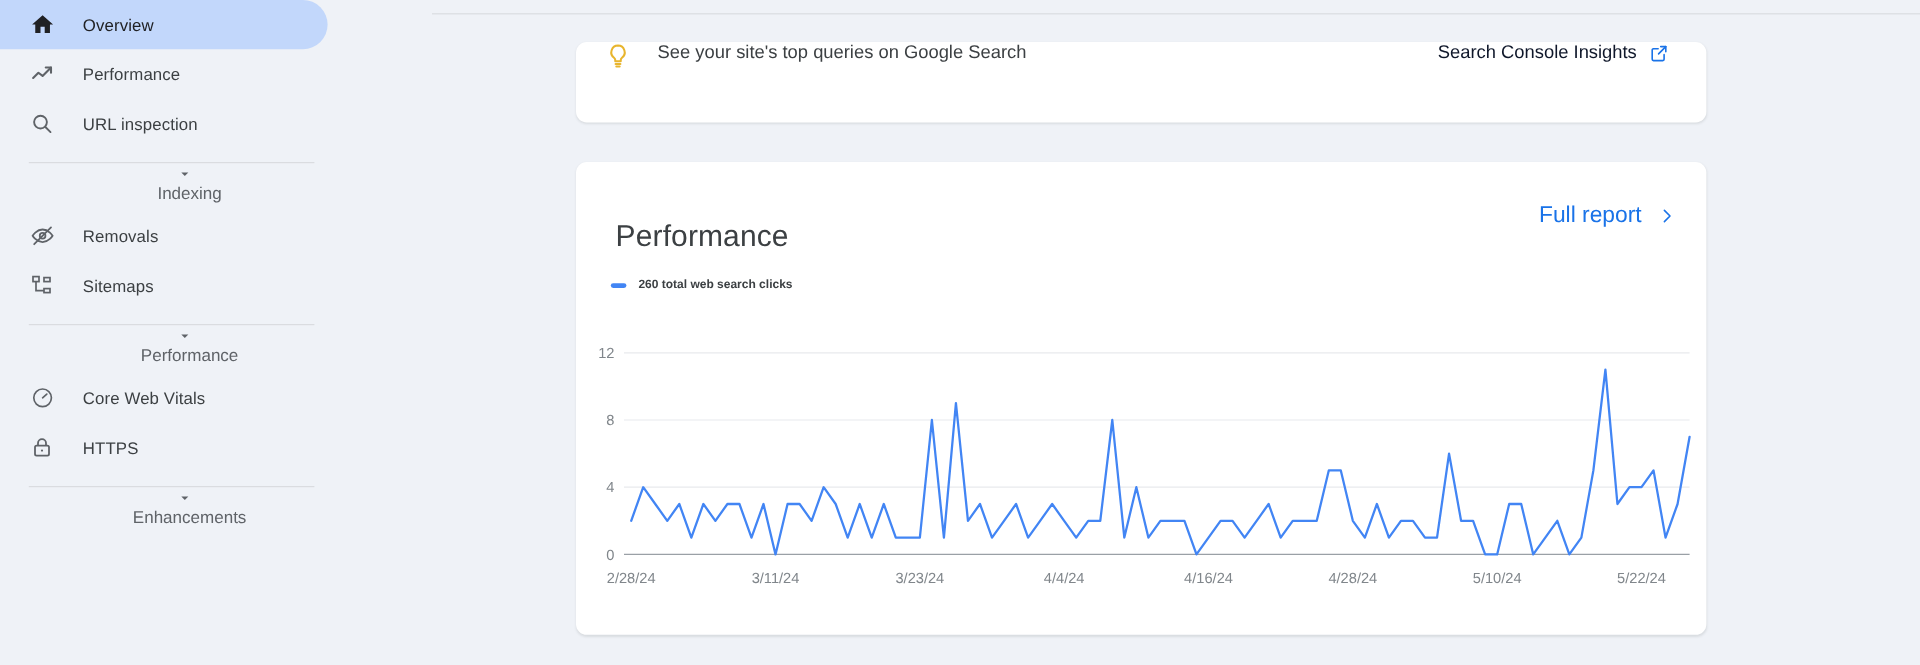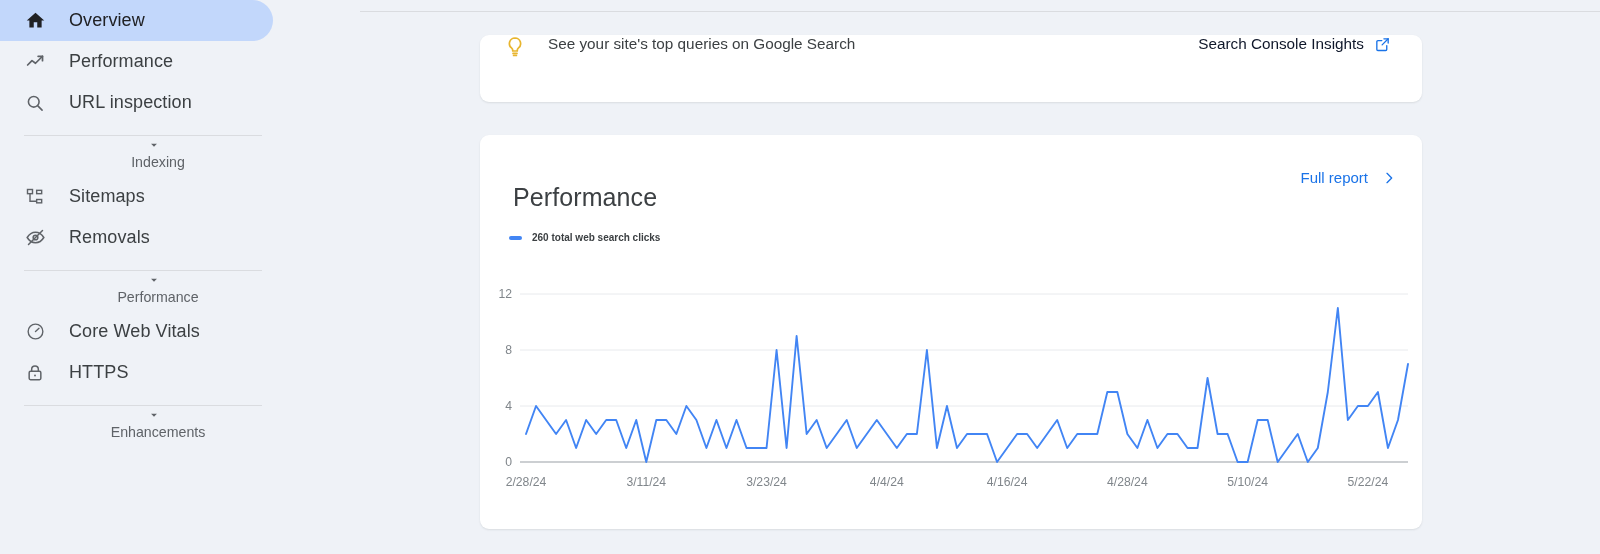--- a/index.html
+++ b/index.html
@@ -34,21 +34,21 @@
   .nav-item.active { background: #c2d7fb; }
   .nav-item .ico {
     width: 22px; height: 22px;
     display: flex; align-items: center; justify-content: center;
     flex: 0 0 22px;
     color: #5f6368;
   }
   .nav-item.active .ico { color: #202124; }
   .nav-item .lbl {
     margin-left: 23px;
-    font-size: 18px;
+    font-size: 14px;
     letter-spacing: .1px;
     white-space: nowrap;
   }
   .nav-item.active .lbl { color: #202124; }
 
   .nav-gap-1 { height: 12px; }
 
   .divider {
     height: 1px; background: #dadce0;
     margin: 0 28px 0 24px;
@@ -122,21 +122,21 @@
     position: absolute; left: 33px; top: 27px;
     font-size: 25px;
     color: #3c4043;
     font-weight: 400;
     letter-spacing: .1px;
   }
   #full-report {
     position: absolute; right: 25px; top: 34px;
     display: flex; align-items: center;
     color: #1a73e8;
-    font-size: 15px;
+    font-size: 19px;
     cursor: pointer;
     white-space: nowrap;
   }
   #full-report .chev { margin-left: 13px; width: 16px; height: 16px; }
 
   #legend {
     position: absolute; left: 29px; top: 97px;
     display: flex; align-items: center;
     cursor: pointer;
   }
@@ -214,39 +214,39 @@
         <svg viewBox="0 0 24 24" width="14" height="14" fill="currentColor">
             <path d="M7 10l5 5 5-5z"></path>
           </svg>
       </span>
       <span class="lbl">Indexing</span>
     </div>
 
 
     <div class="nav-item">
       <span class="ico">
+        <svg viewBox="0 0 24 24" width="21" height="21" fill="none" stroke="currentColor" stroke-width="1.7" stroke-linecap="round">
+            <path d="M2.5 12s3.6-6 9.5-6 9.5 6 9.5 6-3.6 6-9.5 6S2.5 12 2.5 12z"></path>
+            <circle cx="12" cy="12" r="2.7"></circle>
+            <line x1="4" y1="20" x2="20" y2="4"></line>
+          </svg>
+      </span>
+      <span class="lbl">Removals</span>
+    </div>
+
+    <div class="nav-item">
+      <span class="ico">
         <svg viewBox="0 0 24 24" width="20" height="20" fill="none" stroke="currentColor" stroke-width="1.7">
             <rect x="3" y="3" width="6" height="5"></rect>
             <rect x="14" y="4" width="6" height="4"></rect>
             <rect x="14" y="15" width="6" height="4"></rect>
             <path d="M6 8v9h8M14 17h0"></path>
           </svg>
       </span>
       <span class="lbl">Sitemaps</span>
-    </div>
-
-    <div class="nav-item">
-      <span class="ico">
-        <svg viewBox="0 0 24 24" width="21" height="21" fill="none" stroke="currentColor" stroke-width="1.7" stroke-linecap="round">
-            <path d="M2.5 12s3.6-6 9.5-6 9.5 6 9.5 6-3.6 6-9.5 6S2.5 12 2.5 12z"></path>
-            <circle cx="12" cy="12" r="2.7"></circle>
-            <line x1="4" y1="20" x2="20" y2="4"></line>
-          </svg>
-      </span>
-      <span class="lbl">Removals</span>
     </div>
 
     <div class="nav-gap-1"></div>
     <div class="divider"></div>
 
     <div class="group-head">
       <span class="caret">
         <svg viewBox="0 0 24 24" width="14" height="14" fill="currentColor">
             <path d="M7 10l5 5 5-5z"></path>
           </svg>

